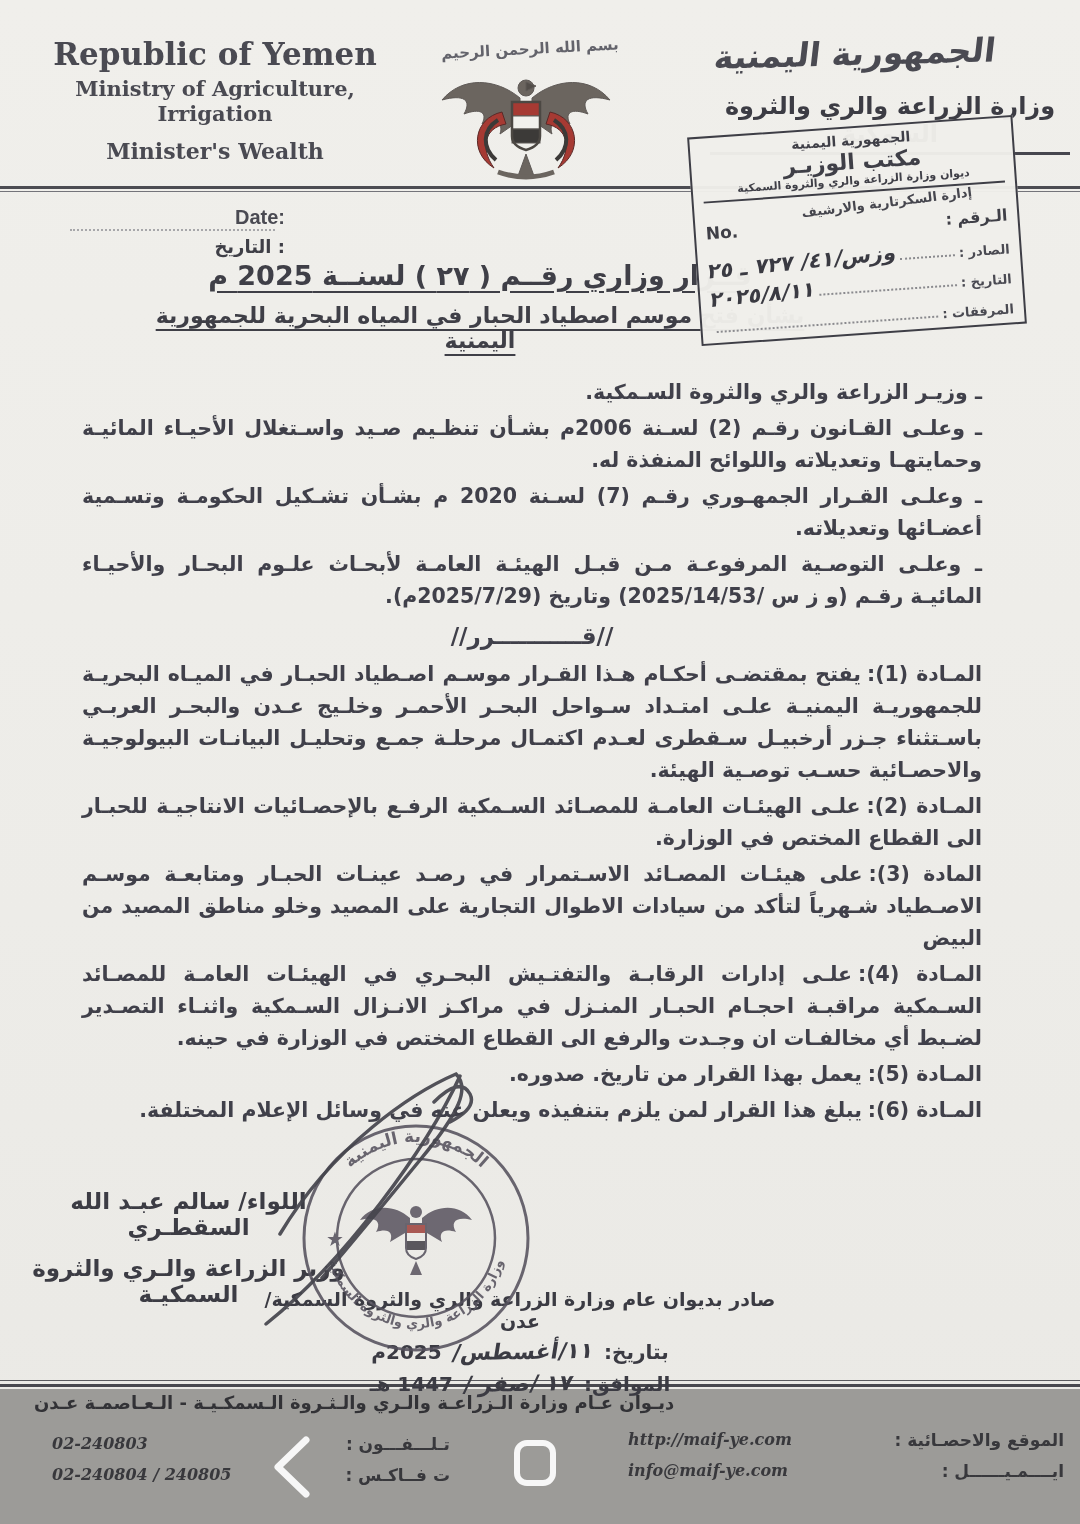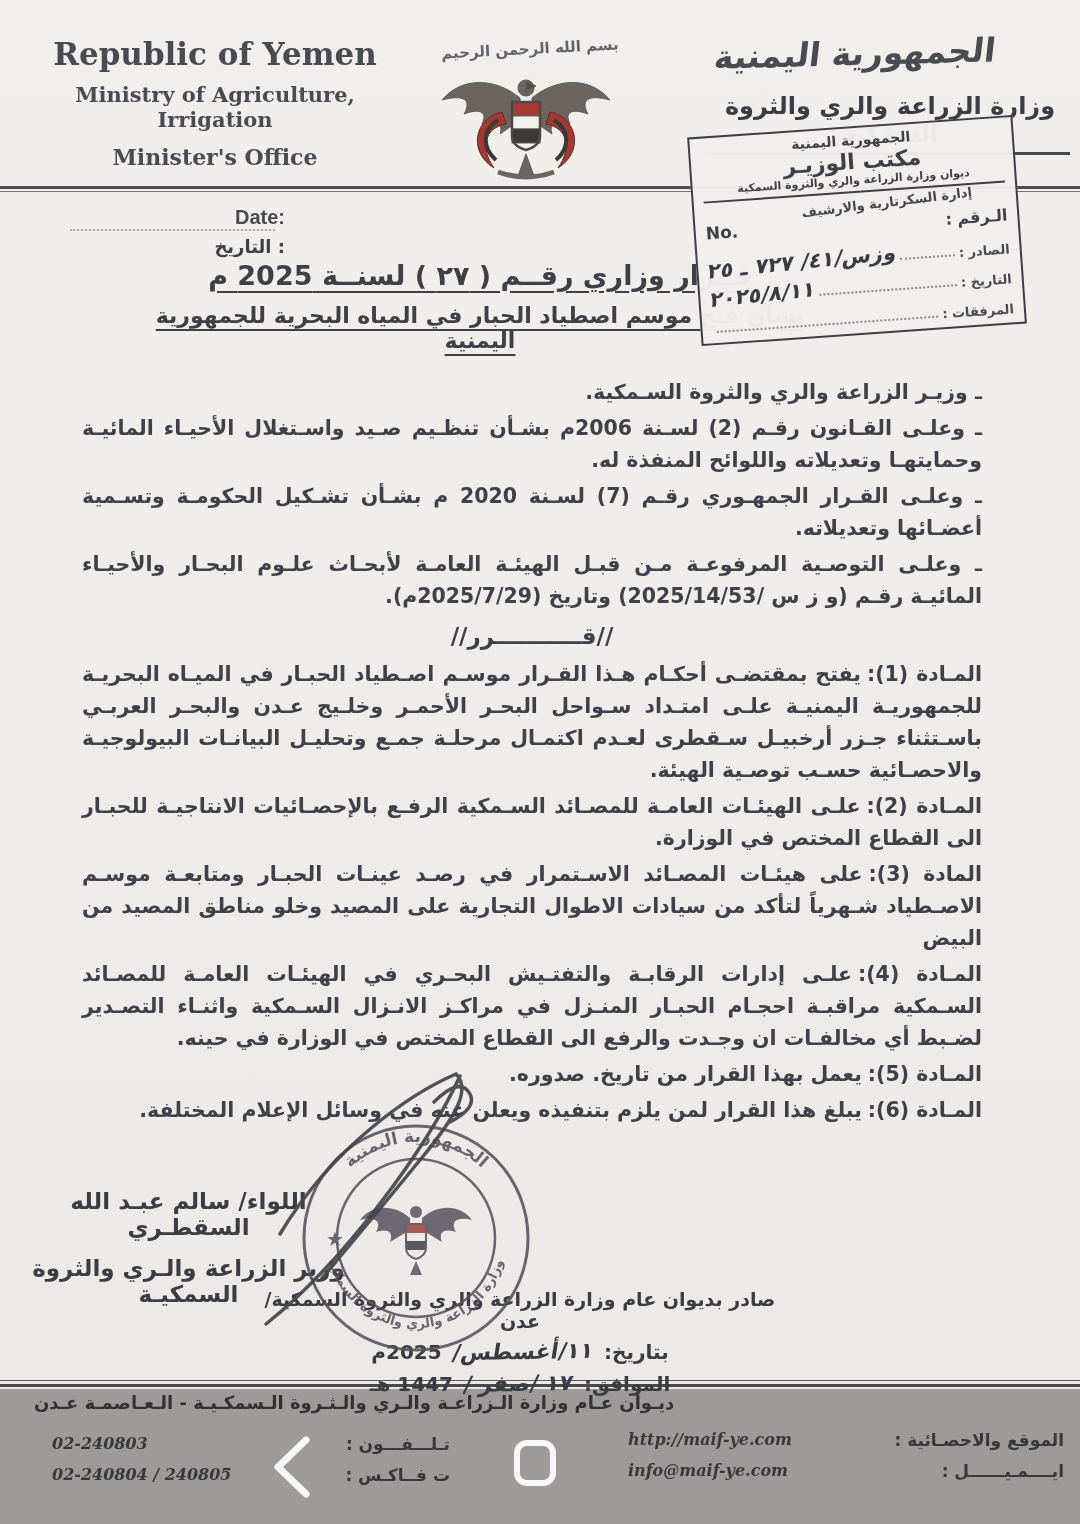--- a/index.html
+++ b/index.html
@@ -4,21 +4,21 @@
 <style>
   html,body{margin:0;padding:0;background:#8a8a8a;}
   .page{position:relative;width:1080px;height:1524px;overflow:hidden;
         background:linear-gradient(180deg,#f0efeb 0%,#edece8 60%,#eae9e5 100%);
         font-family:"DejaVu Sans",sans-serif;color:#3f3f47;}
 
   
   .en-header{position:absolute;left:30px;top:36px;width:370px;text-align:center;
              color:#4a4a52;font-family:"DejaVu Serif",serif;font-weight:bold;}
   .en-header .l1{font-size:31px;}
-  .en-header .l2{font-size:21px;margin-top:10px;}
+  .en-header .l2{font-size:21px;margin-top:4px;}
   .en-header .l3{font-size:21px;}
   .en-header .l4{font-size:22px;margin-top:12px;}
 
   .bismillah{position:absolute;left:420px;top:40px;width:220px;text-align:center;
              font-size:15px;font-weight:bold;color:#63636b;transform:rotate(-3deg);}
 
   .emblem{position:absolute;left:436px;top:60px;}
 
   .ar-country{position:absolute;right:55px;top:34px;width:340px;text-align:center;
               font-size:33px;font-weight:bold;color:#4a4a52;transform:rotate(-1.5deg) skewX(-8deg);}
@@ -98,21 +98,21 @@
             border:6px solid rgba(252,252,252,.95);border-radius:13px;box-sizing:border-box;}
 </style>
 </head>
 <body>
 
 <div class="page">
 
   <div class="en-header">
     <div class="l1">Republic of Yemen</div>
     <div class="l2">Ministry of Agriculture, Irrigation</div>
-    <div class="l4">Minister's Office</div>
+    <div class="l4">Minister's Wealth</div>
   </div>
 
   <div class="bismillah">بسم الله الرحمن الرحيم</div>
 
   <svg class="emblem" width="180" height="128" viewBox="0 0 180 128">
     <g stroke="#5f5a57" stroke-width="1">
 
       <path d="M84,38 C60,18 26,16 6,40 C28,34 36,40 28,54 C44,48 52,52 46,64 C58,58 68,62 64,74 L84,60 Z" fill="#6b655f"></path>
       <path d="M96,38 C120,18 154,16 174,40 C152,34 144,40 152,54 C136,48 128,52 134,64 C122,58 112,62 116,74 L96,60 Z" fill="#6b655f"></path>
 

